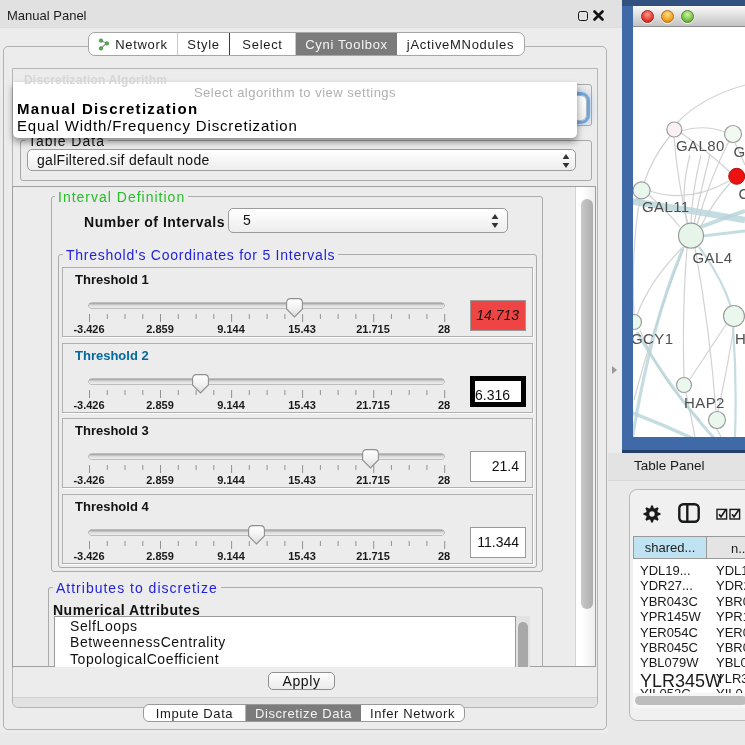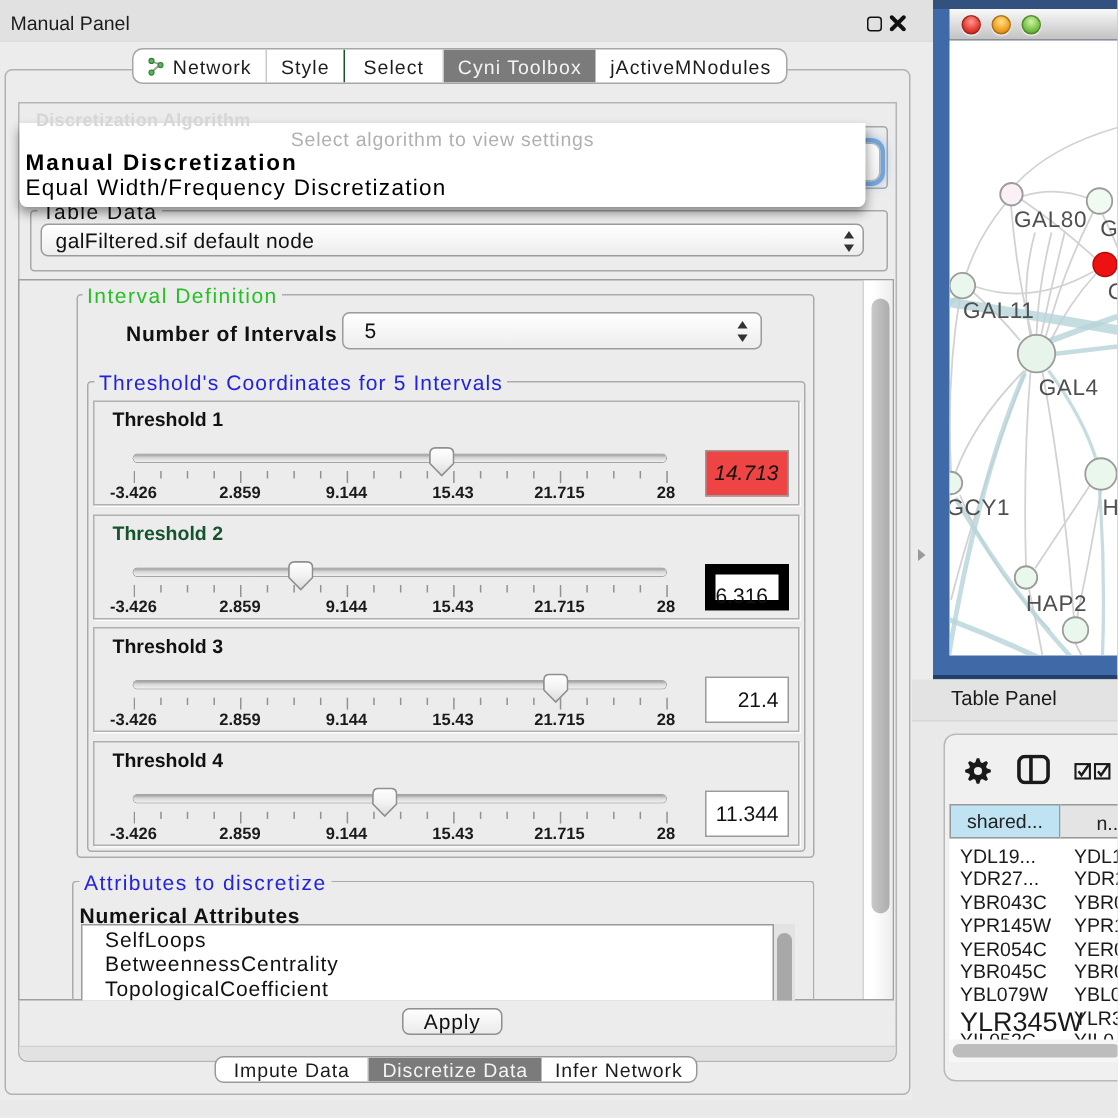--- a/index.html
+++ b/index.html
@@ -94,21 +94,21 @@
       <linearGradient id="thg267" x1="0" y1="0" x2="0" y2="1">
         <stop offset="0" stop-color="#ffffff"></stop>
         <stop offset="0.5" stop-color="#f2f2f2"></stop>
         <stop offset="1" stop-color="#dcdcdc"></stop>
       </linearGradient>
     </defs>
 <path d="M0.6 4.5 Q0.6 0.6 4.5 0.6 L12.5 0.6 Q16.4 0.6 16.4 4.5 L16.4 11 L8.5 19 L0.6 11 Z" fill="url(#thg267)" stroke="#8f8f8f" stroke-width="1.1"></path>
   </svg>
 <div class="abs" style="left:470px;top:300px;width:56px;height:31px;background:#ef4444;border:1px solid #9a9a9a;font-size:14px;color:#111;text-align:right;line-height:29px;padding-right:6px;font-style:italic;">14.713</div>
 <div class="abs" style="left:62px;top:343px;width:471px;height:70px;border:1px solid #b0b0b0;background:#ececec;box-shadow:1px 1px 0 rgba(255,255,255,0.9);"></div>
-<div class="abs" style="left:75px;top:348px;font-size:13px;font-weight:bold;color:#14532d;">Threshold 2</div>
+<div class="abs" style="left:75px;top:348px;font-size:13px;font-weight:bold;color:#0369a1;">Threshold 2</div>
 <div class="abs" style="left:89px;top:379px;width:355px;height:5px;border-radius:2.5px;background:linear-gradient(#9e9e9e,#d9d9d9 45%,#efefef);box-shadow:0 0 0 0.5px #8d8d8d;"></div>
 <svg class="abs" style="left:89px;top:390px;" width="357" height="9" viewBox="0 0 357 9">
     <rect x="0.0" y="0" width="1" height="8" fill="#929292"></rect>
     <rect x="17.8" y="0" width="1" height="5" fill="#929292"></rect>
     <rect x="35.5" y="0" width="1" height="5" fill="#929292"></rect>
     <rect x="53.3" y="0" width="1" height="5" fill="#929292"></rect>
     <rect x="71.0" y="0" width="1" height="8" fill="#929292"></rect>
     <rect x="88.8" y="0" width="1" height="5" fill="#929292"></rect>
     <rect x="106.6" y="0" width="1" height="5" fill="#929292"></rect>
     <rect x="124.3" y="0" width="1" height="5" fill="#929292"></rect>
@@ -135,21 +135,21 @@
 <svg class="abs" style="left:192px;top:374px;" width="17" height="20" viewBox="0 0 17 20">
 <defs>
       <linearGradient id="thg343" x1="0" y1="0" x2="0" y2="1">
         <stop offset="0" stop-color="#ffffff"></stop>
         <stop offset="0.5" stop-color="#f2f2f2"></stop>
         <stop offset="1" stop-color="#dcdcdc"></stop>
       </linearGradient>
     </defs>
 <path d="M0.6 4.5 Q0.6 0.6 4.5 0.6 L12.5 0.6 Q16.4 0.6 16.4 4.5 L16.4 11 L8.5 19 L0.6 11 Z" fill="url(#thg343)" stroke="#8f8f8f" stroke-width="1.1"></path>
   </svg>
-<div class="abs" style="left:470px;top:376px;width:56px;height:31px;background:#fff;border:7px solid #000000;font-size:14px;color:#111;text-align:right;line-height:29px;padding-right:22px;">6.316</div>
+<div class="abs" style="left:470px;top:376px;width:56px;height:31px;background:#fff;border:5px solid #000000;font-size:14px;color:#111;text-align:right;line-height:29px;padding-right:22px;">6.316</div>
 <div class="abs" style="left:62px;top:418px;width:471px;height:70px;border:1px solid #b0b0b0;background:#ececec;box-shadow:1px 1px 0 rgba(255,255,255,0.9);"></div>
 <div class="abs" style="left:75px;top:423px;font-size:13px;font-weight:bold;color:#111;">Threshold 3</div>
 <div class="abs" style="left:89px;top:454px;width:355px;height:5px;border-radius:2.5px;background:linear-gradient(#9e9e9e,#d9d9d9 45%,#efefef);box-shadow:0 0 0 0.5px #8d8d8d;"></div>
 <svg class="abs" style="left:89px;top:465px;" width="357" height="9" viewBox="0 0 357 9">
     <rect x="0.0" y="0" width="1" height="8" fill="#929292"></rect>
     <rect x="17.8" y="0" width="1" height="5" fill="#929292"></rect>
     <rect x="35.5" y="0" width="1" height="5" fill="#929292"></rect>
     <rect x="53.3" y="0" width="1" height="5" fill="#929292"></rect>
     <rect x="71.0" y="0" width="1" height="8" fill="#929292"></rect>
     <rect x="88.8" y="0" width="1" height="5" fill="#929292"></rect>

